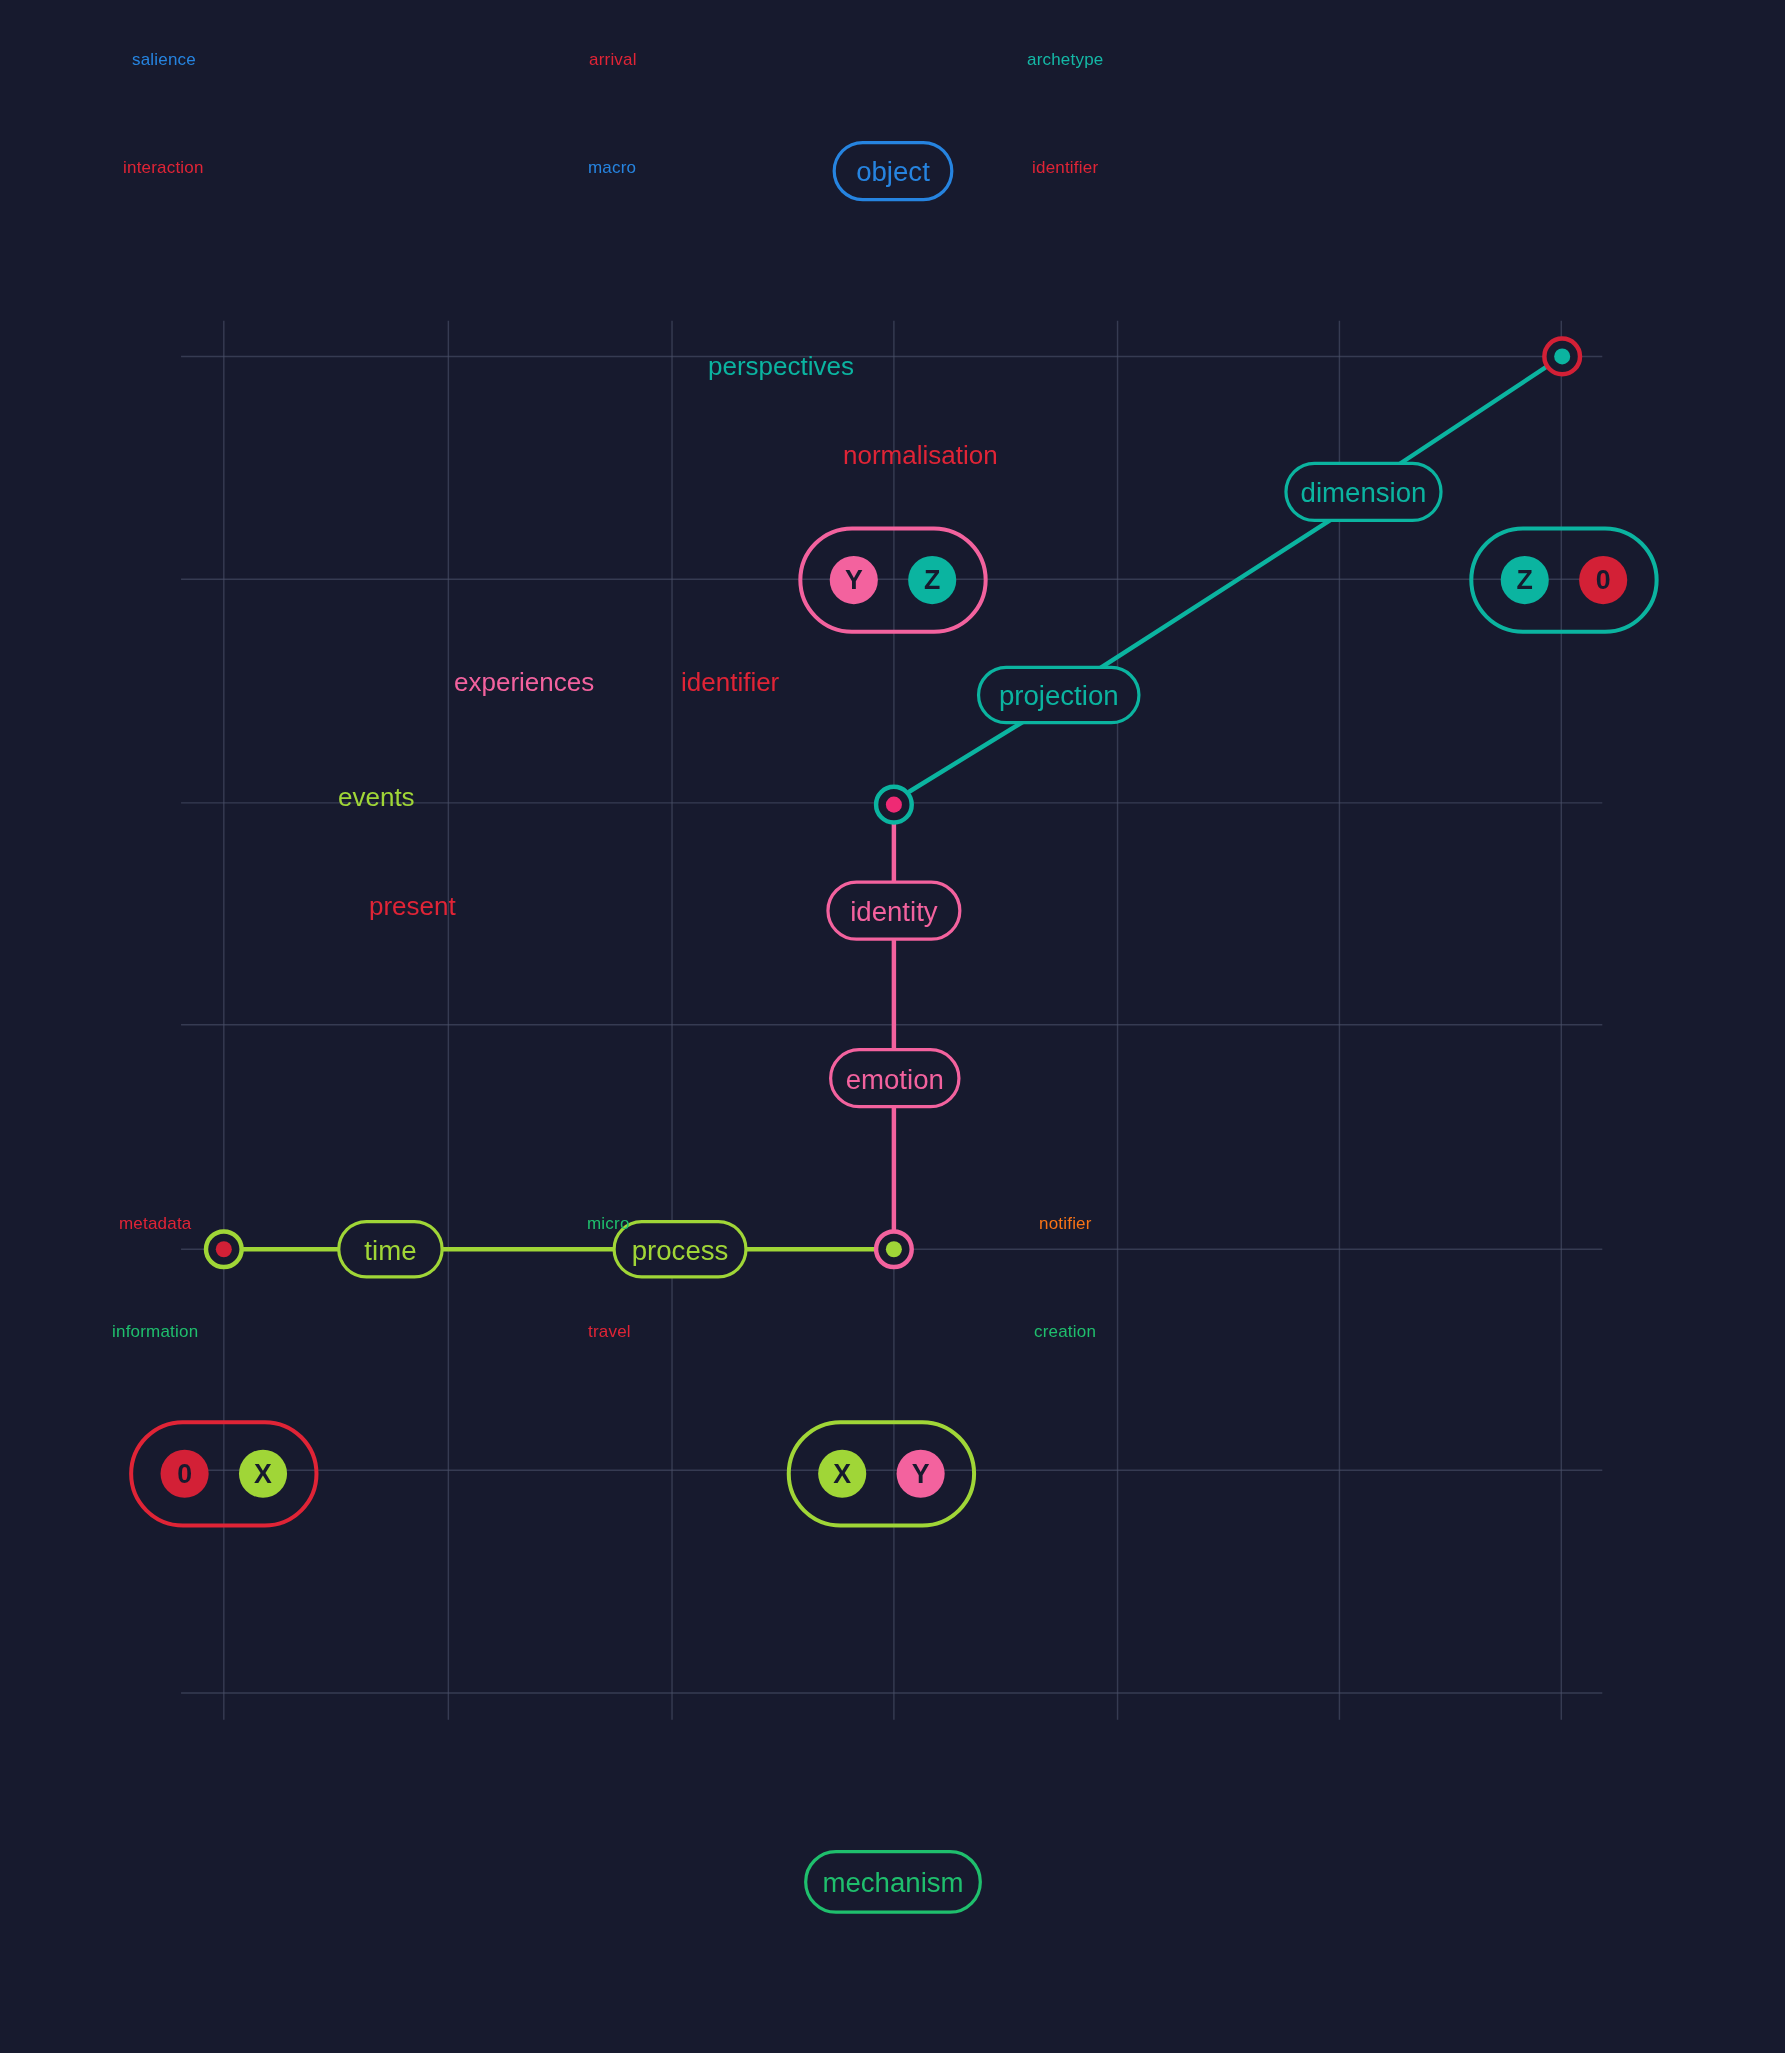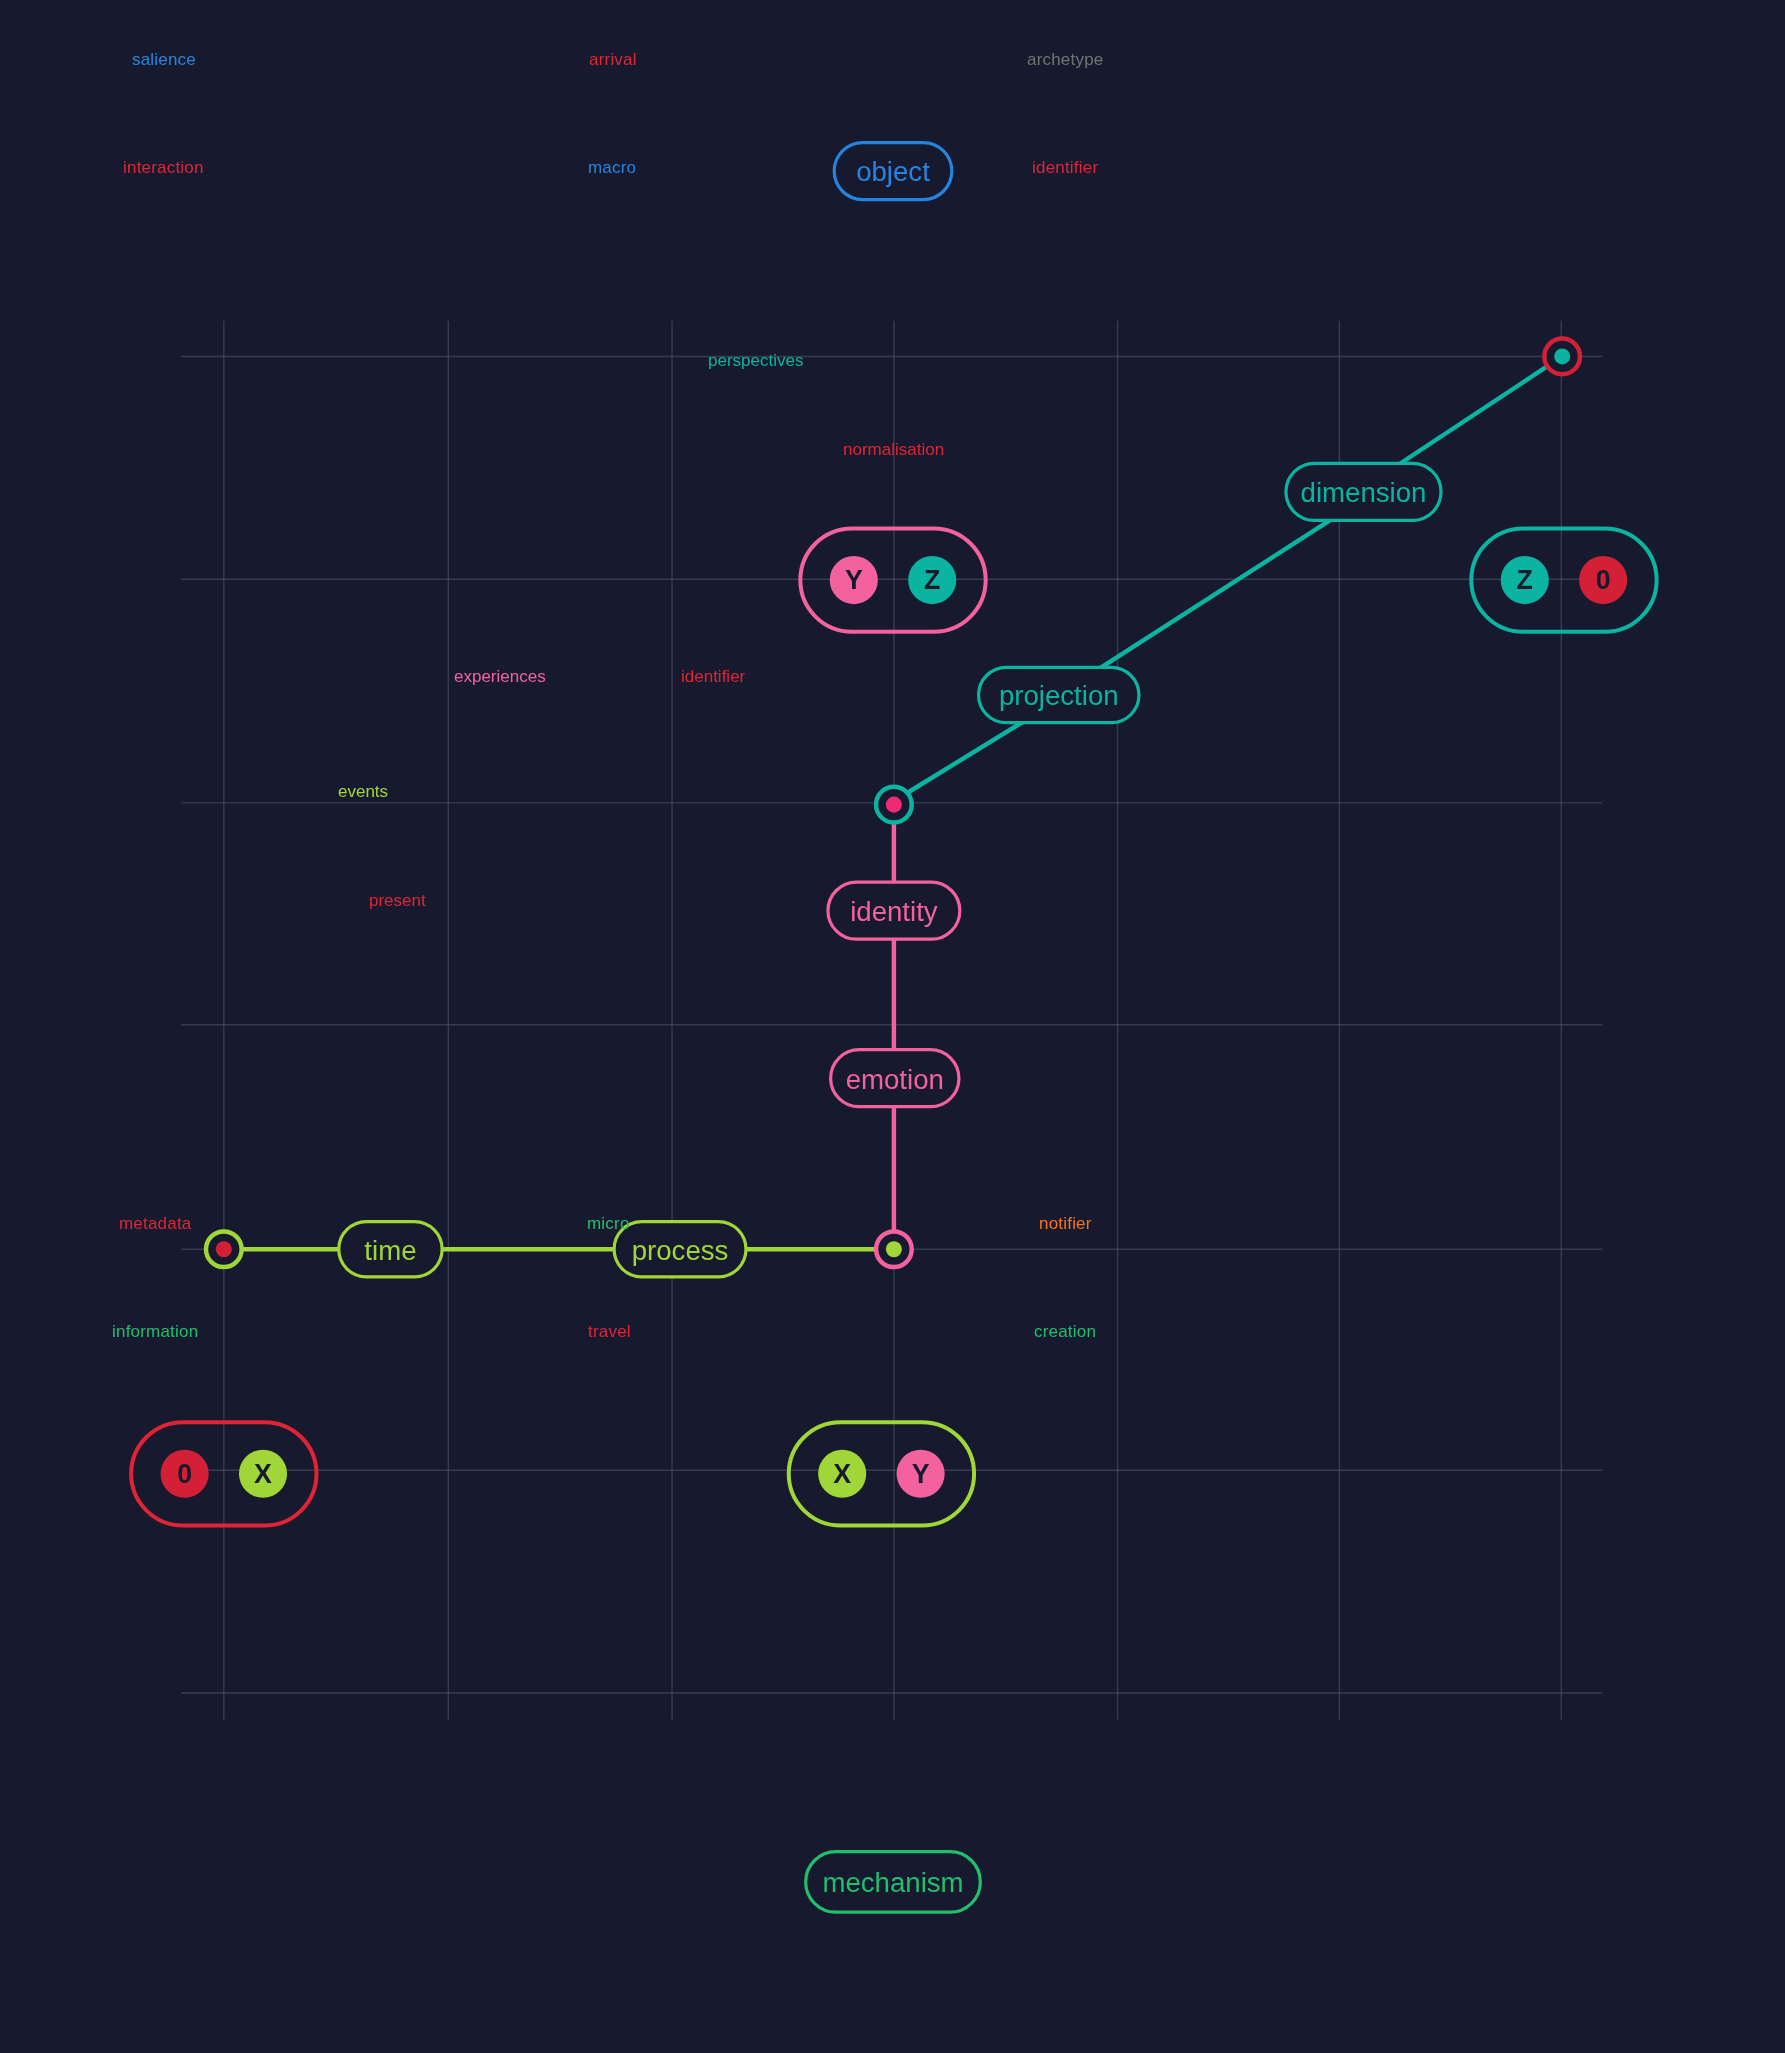--- a/index.html
+++ b/index.html
@@ -29,21 +29,21 @@
     display: block;
   }
   .corner-label {
     position: absolute;
     font-size: 17px;
     white-space: nowrap;
     letter-spacing: 0.2px;
   }
   .mid-label {
     position: absolute;
-    font-size: 17px;
+    font-size: 26px;
     white-space: nowrap;
   }
 </style>
 </head>
 <body>
 
 <div id="stage">
   <svg id="diagram" viewBox="0 0 2004 2304" xmlns="http://www.w3.org/2000/svg">
     <g id="grid-layer">
         <line x1="251" y1="360" x2="251" y2="1930" stroke="#4a5068" stroke-width="1.6" opacity="0.62"></line>
@@ -151,21 +151,21 @@
         </g>
         <g>
           <circle cx="1003" cy="1402" r="20" fill="#171a2e" stroke="#f3629e" stroke-width="5"></circle>
           <circle cx="1003" cy="1402" r="9" fill="#a0d637"></circle>
         </g>
       </g>
   </svg>
   <div id="labels-layer">
       <div class="corner-label" style="left: 132px; top: 50px; color: rgb(38, 132, 224);">salience</div>
       <div class="corner-label" style="left: 589px; top: 50px; color: rgb(224, 36, 54);">arrival</div>
-      <div class="corner-label" style="left: 1027px; top: 50px; color: #737373; text-align: center;">archetype</div>
+      <div class="corner-label" style="left: 1027px; top: 50px; color: #14b8a6; text-align: center;">archetype</div>
       <div class="corner-label" style="left: 123px; top: 158px; color: rgb(224, 36, 54); text-align: right;">interaction</div>
       <div class="corner-label" style="left: 588px; top: 158px; color: rgb(38, 132, 224);">macro</div>
       <div class="corner-label" style="left: 1032px; top: 158px; color: rgb(224, 36, 54);">identifier</div>
       <div class="corner-label" style="left: 119px; top: 1214px; color: rgb(224, 36, 54);">metadata</div>
       <div class="corner-label" style="left: 587px; top: 1214px; color: rgb(31, 191, 109);">micro</div>
       <div class="corner-label" style="left: 1039px; top: 1214px; color: #f97316;">notifier</div>
       <div class="corner-label" style="left: 112px; top: 1322px; color: rgb(31, 191, 109);">information</div>
       <div class="corner-label" style="left: 588px; top: 1322px; color: rgb(224, 36, 54);">travel</div>
       <div class="corner-label" style="left: 1034px; top: 1322px; color: rgb(31, 191, 109);">creation</div>
       <div class="mid-label" style="left: 708px; top: 351px; color: rgb(11, 180, 160);">perspectives</div>

